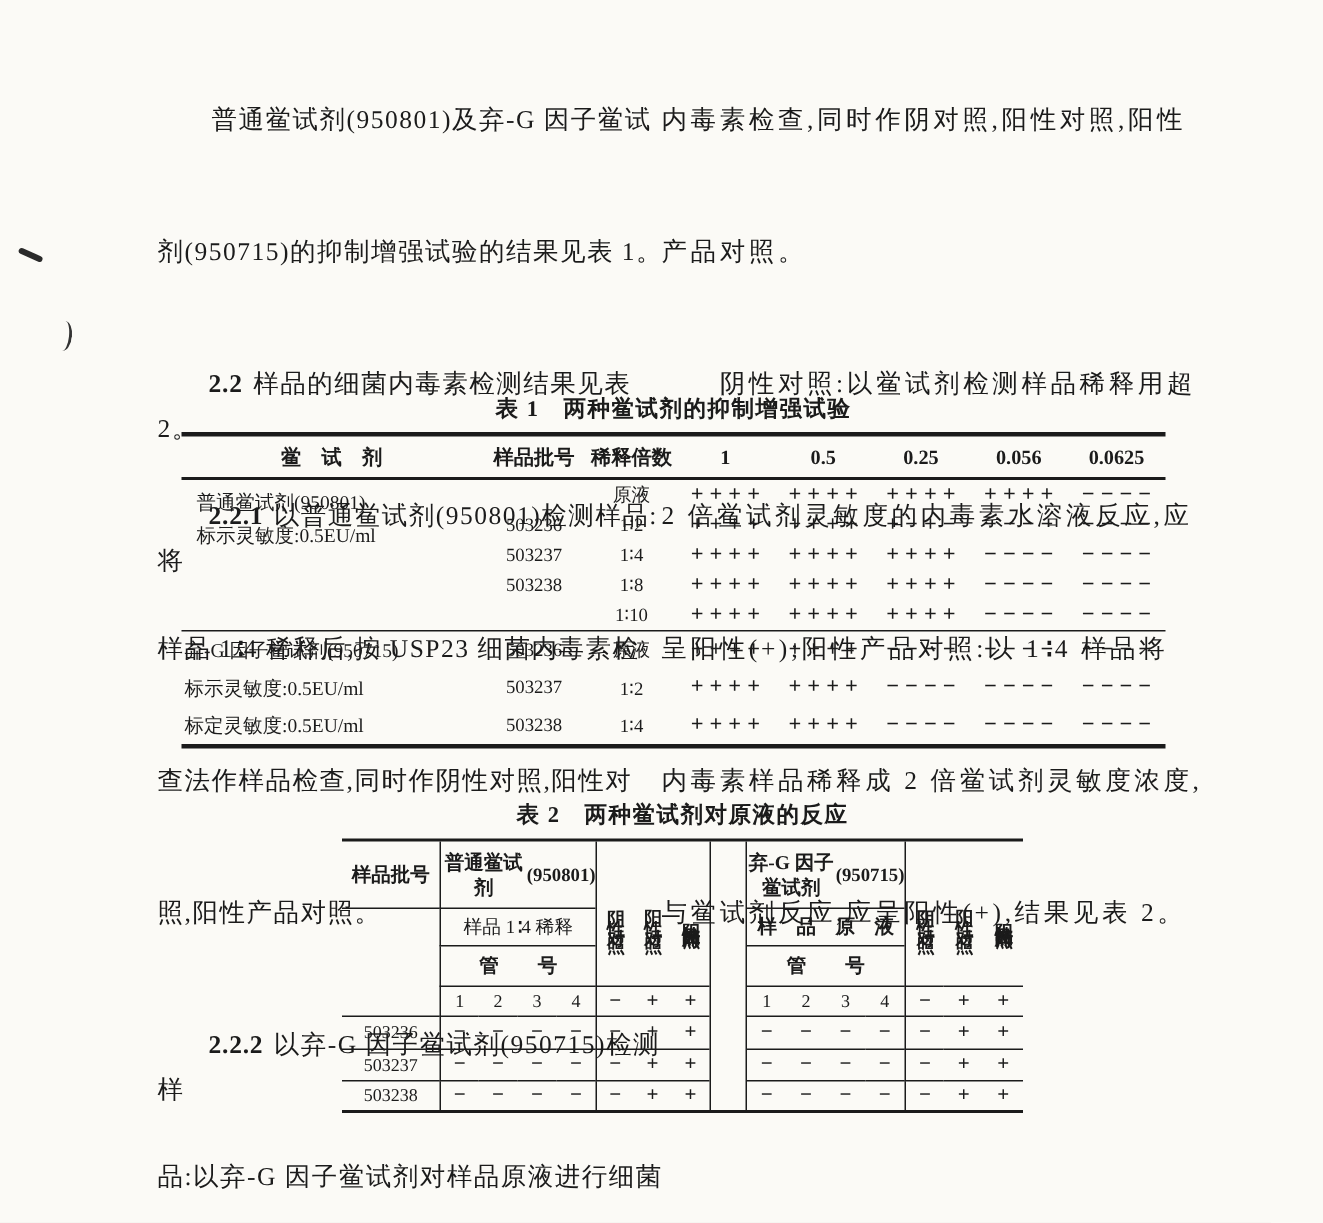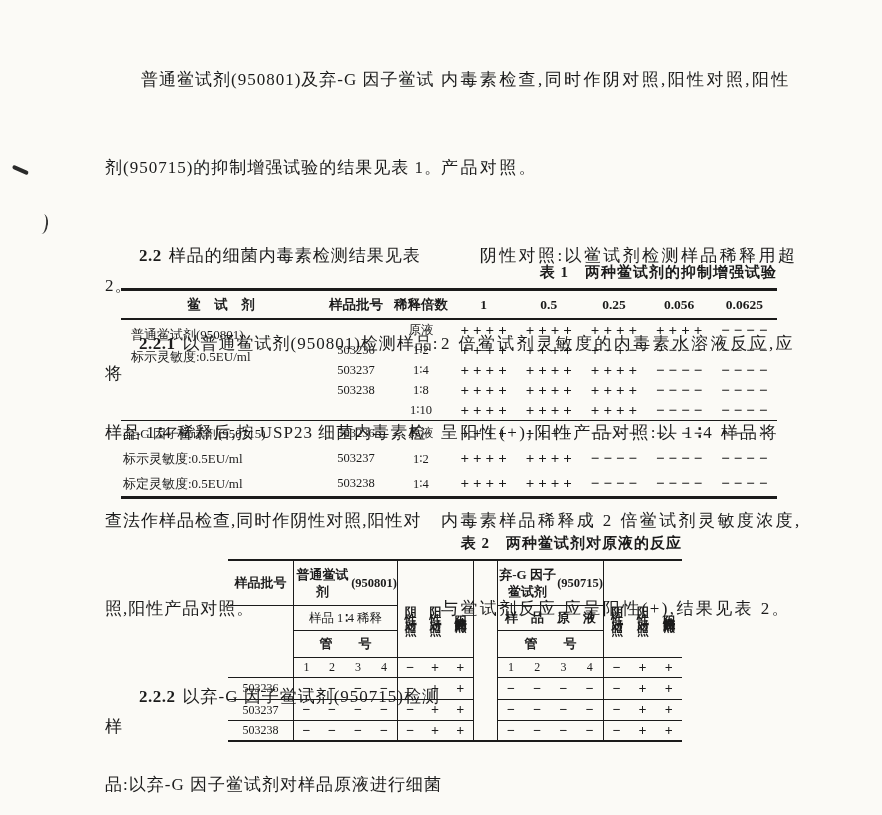--- a/index.html
+++ b/index.html
@@ -13,21 +13,21 @@
   .txtcol{position:absolute; font-size:17px; line-height:29.4px; letter-spacing:1px; white-space:pre-wrap;}
   .txtcol.right{letter-spacing:2.4px;}
   .bline{height:29.4px; overflow:visible;}
   .secnum{font-weight:bold;}
   .secnum:not(:empty){margin-right:7px; letter-spacing:0.5px;margin-left:34px;}
   
   .mark1{position:absolute; left:12px; top:168px; width:17px; height:3.5px; background:#2a2a2a; border-radius:2px; transform:rotate(24deg);}
   .mark2{position:absolute; left:39px; top:214px; width:7px; height:20px; border-right:2.5px solid #333; border-radius:0 60% 60% 0/0 50% 50% 0; transform:rotate(6deg);}
   
   .t1wrap{position:absolute; left:121px; top:263px; width:656px;}
-  .tbl-title{text-align:right; font-weight:bold; font-size:15px; letter-spacing:1px; margin-bottom:6px;}
+  .tbl-title{text-align:center; font-weight:bold; font-size:15px; letter-spacing:1px; margin-bottom:6px;}
   .t1box{border-top:3px solid #1b1b1b; border-bottom:3px solid #1b1b1b;}
   .t1row{display:flex; align-items:center;}
   .t1head{height:27px; border-bottom:2.5px solid #1b1b1b; font-weight:bold; font-size:13.5px;}
   .cReag{width:200px;}
   .t1head .cReag{text-align:center;}
   .cBatch{width:70px; text-align:center; font-size:12.5px;}
   .cDil{width:60px; text-align:center; font-size:12.5px;}
   .cRes{width:65.2px; text-align:center;}
   .sym{font-weight:bold; font-size:15px; letter-spacing:4px; text-indent:4px;}
   .g1{display:flex;}

